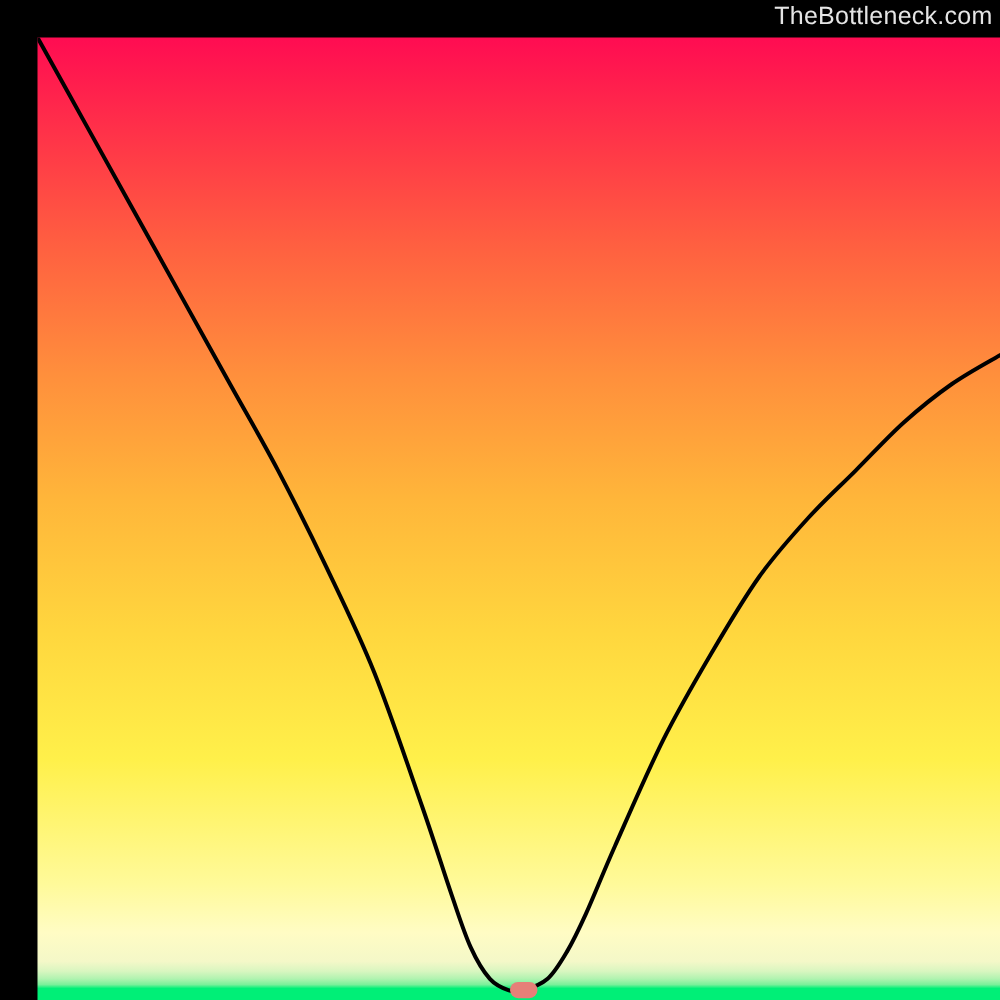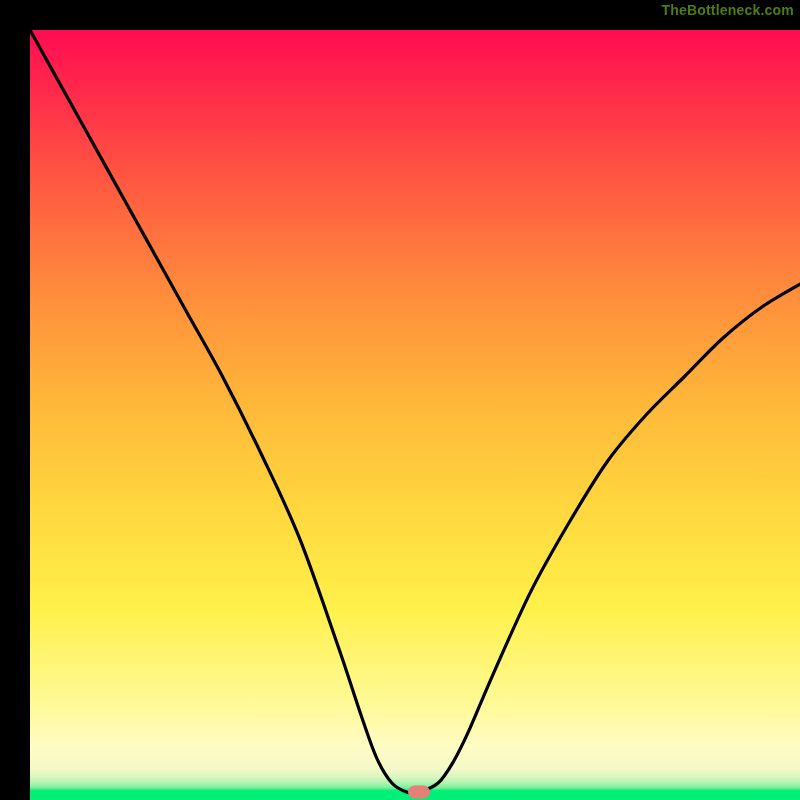--- a/index.html
+++ b/index.html
@@ -14,23 +14,23 @@
   .frame {
     position: relative;
     width: 800px;
     height: 800px;
     background: #000;
   }
   .watermark {
     position: absolute;
     top: 2px;
     right: 6px;
-    color: #4d7c0f;
-    font-size: 14px;
-    font-weight: 700;
+    color: #e5e5e5;
+    font-size: 20px;
+    font-weight: 400;
     z-index: 50;
     letter-spacing: 0.2px;
   }
   .plot {
     position: absolute;
     left: 30px;
     top: 30px;
     width: 770px;
     height: 770px;
   }

